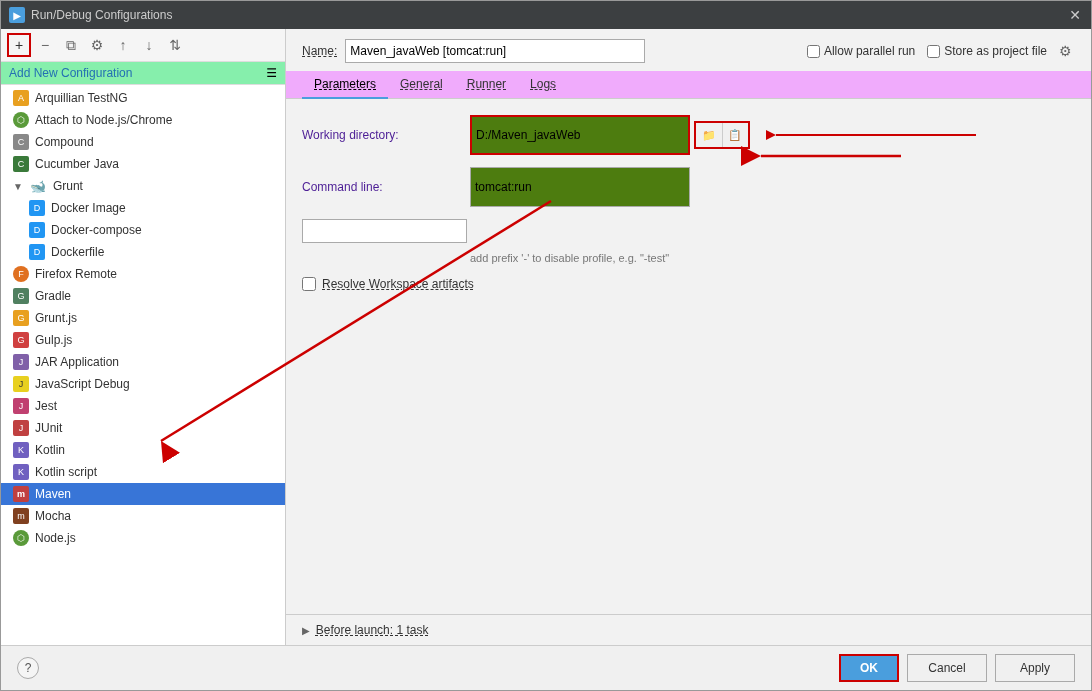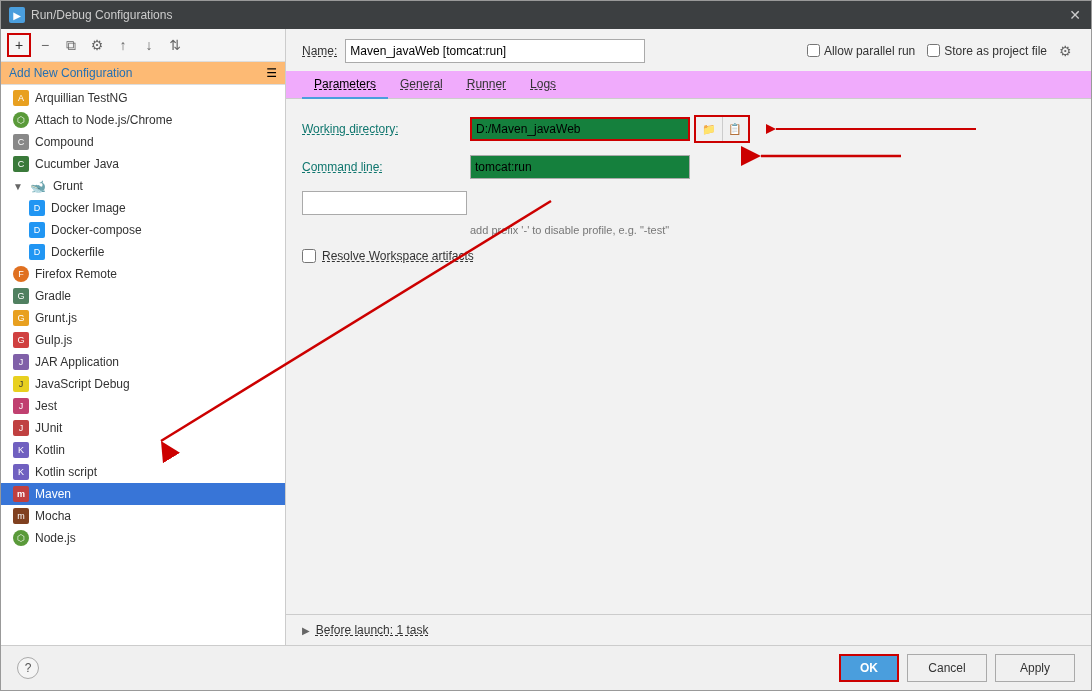--- a/index.html
+++ b/index.html
@@ -107,21 +107,21 @@
     .toolbar-btn.plain {
       border: 1px solid transparent;
       color: #666;
     }
 
     .add-new-config {
       display: flex;
       align-items: center;
       justify-content: space-between;
       padding: 4px 8px;
-      background: #fdba74;
+      background: #86efac;
       border-bottom: 1px solid #ddd;
     }
 
     .add-new-config-label {
       color: #2470b3;
       font-size: 12px;
       cursor: pointer;
     }
 
     .config-list {
@@ -212,21 +212,21 @@
 
     .name-options {
       display: flex;
       align-items: center;
       gap: 12px;
       margin-left: auto;
     }
 
     .checkbox-label {
       display: flex;
-      align-items: flex-start;
+      align-items: flex-end;
       gap: 4px;
       font-size: 12px;
       color: #333;
       cursor: pointer;
     }
 
     .gear-icon {
       width: 16px;
       height: 16px;
       color: #666;
@@ -266,34 +266,33 @@
     }
 
     .field-row {
       display: flex;
       align-items: center;
       gap: 8px;
     }
 
     .field-label {
       font-size: 12px;
-      color: #0f766e;
+      color: #4c1d95;
       width: 160px;
       flex-shrink: 0;
-      text-decoration: underline;
       text-decoration-style: dashed;
     }
 
     .field-input {
       width: 220px;
-      height: 24px;
+      height: 40px;
       border: 2px solid #c00;
       padding: 0 4px;
       font-size: 12px;
-      background: #15803d;
+      background: #4d7c0f;
     }
 
     .field-input.normal {
       border: 1px solid #aaa;
     }
 
     .browse-btn {
       width: 26px;
       height: 24px;
       border: none;

